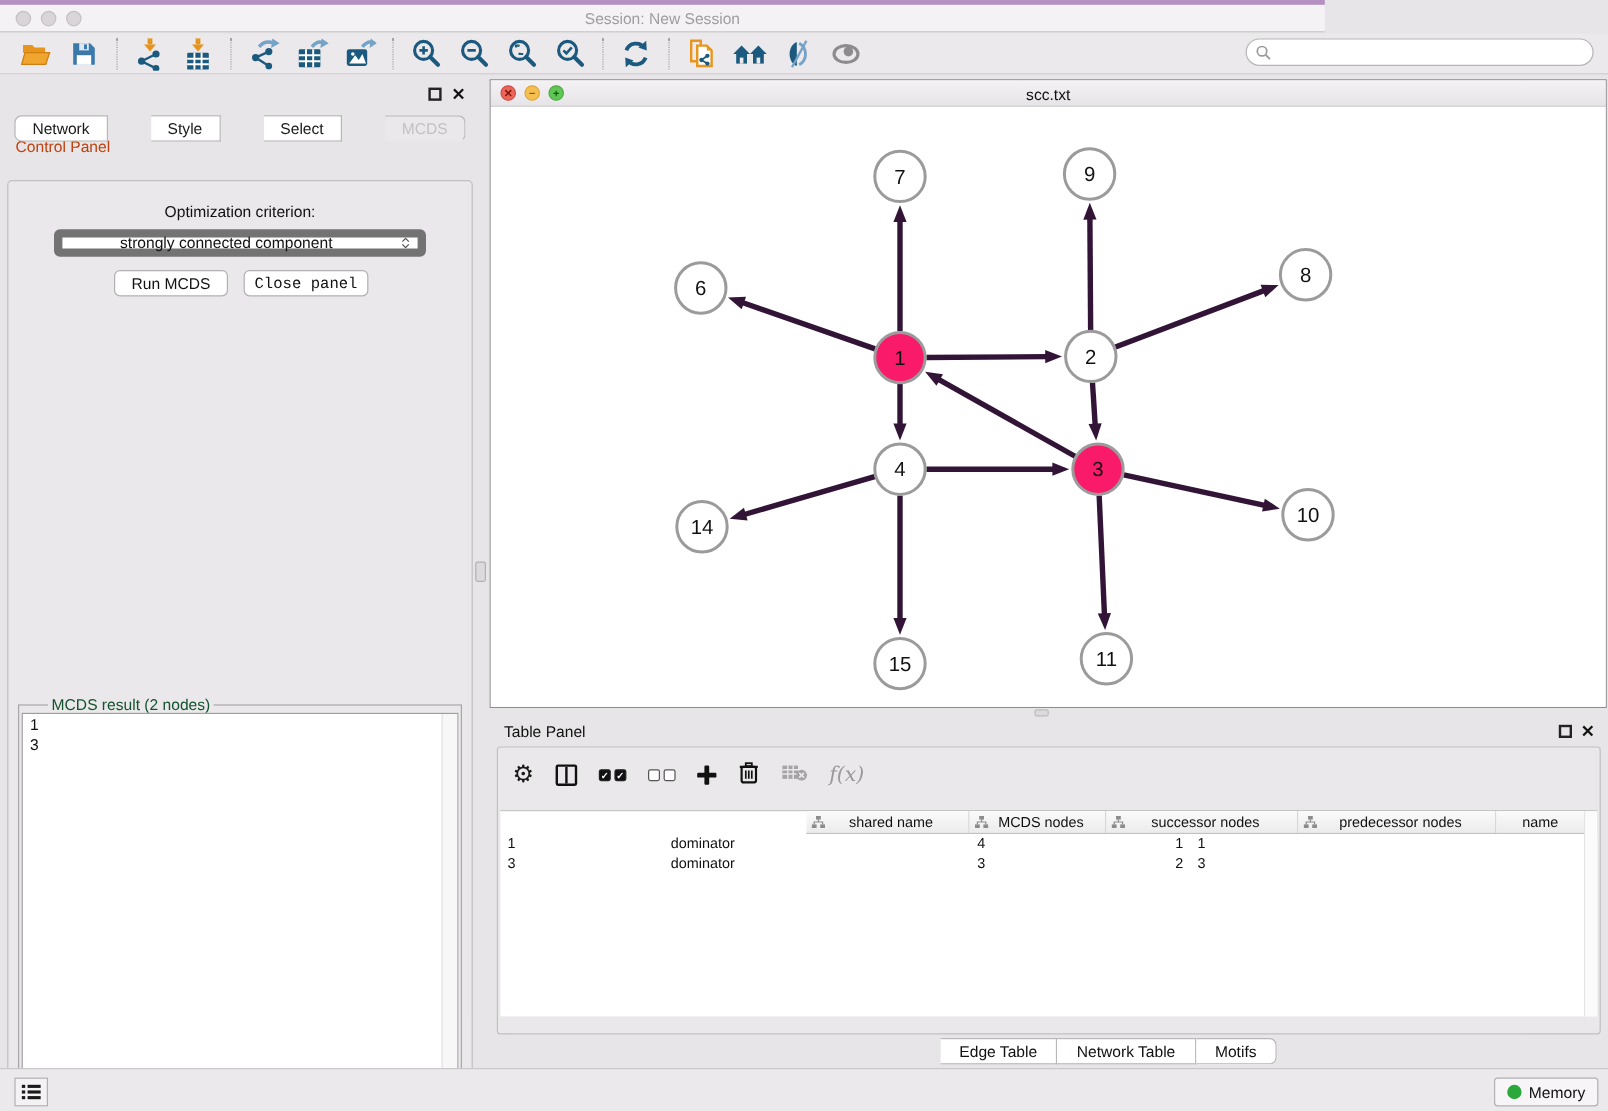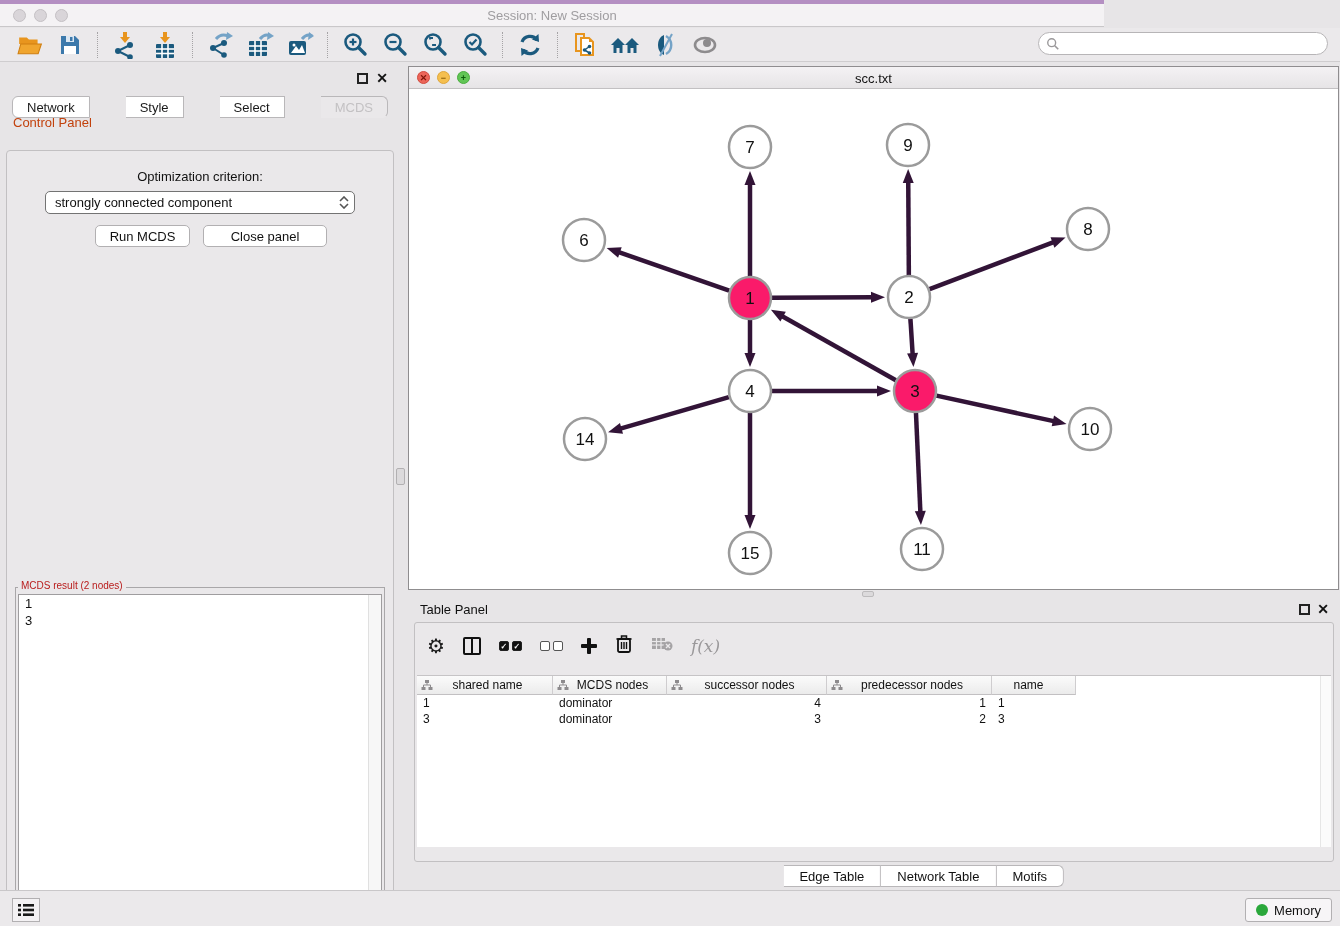--- a/index.html
+++ b/index.html
@@ -30,26 +30,26 @@
   .cp-header .close-icon { right:12px; }
 
   .cp-tabs { position:absolute; left:50%; top:34px; transform:translateX(-50%); display:flex; height:22px;gap:36px; }
   .cp-tab { background:#fff; border:1px solid #b9b7b9; border-left:none; padding:0 14px; font-size:13px; color:#1a1a1a; display:flex; align-items:center; }
   .cp-tab:first-child { border-left:1px solid #b9b7b9; border-top-left-radius:6px; border-bottom-left-radius:6px; }
   .cp-tab:last-child { border-top-right-radius:6px; border-bottom-right-radius:6px; }
   .cp-tab.active { background:#eae8ea; color:#c3c1c3; border-bottom-color:#eae8ea; }
 
   .cp-body { position:absolute; left:6px; top:56px; width:388px; height:759px; background:#eae8ea; border:1px solid #c2c0c2; border-radius:4px;margin-top:32px; }
   .opt-label { position:absolute; left:0; top:18px; width:100%; text-align:center; font-size:13px; color:#111; }
-  .dropdown { position:absolute; left:38px; top:40px; width:310px; height:23px; background:#fff; border:1px solid #737373; border-radius:5px; display:flex; align-items:center; }
+  .dropdown { position:absolute; left:38px; top:40px; width:310px; height:23px; background:#fff; border:7px solid #737373; border-radius:5px; display:flex; align-items:center;padding-left:39px; }
   .dropdown .val { flex:1; font-size:13px; padding-left:9px; color:#111; }
   .dropdown .spin { width:20px; height:100%; display:flex; flex-direction:column; align-items:center; justify-content:center; gap:1px; }
   .btn { position:absolute; height:22px; background:#fff; border:1px solid #b2b0b2; border-radius:5px; font-size:13px; color:#111; display:flex; align-items:center; justify-content:center; }
   .groupbox { position:absolute; left:8px; top:436px; width:370px; height:377px; border:1px solid #a9a7a9; }
-  .groupbox .legend { position:absolute; left:2px; top:-8px; background:#eae8ea; padding:0 3px; font-size:10px; color:#b91c1c; }
+  .groupbox .legend { position:absolute; left:24px; top:-8px; background:#eae8ea; padding:0 3px; font-size:13px; color:#14532d; }
   .mcds-list { position:absolute; left:2px; top:6px; right:2px; bottom:2px; background:#fff; border:1px solid #9f9d9f; font-size:13px; color:#111; }
   .mcds-list .item { padding:0 6px; line-height:17px; }
   .mcds-list .vtrack { position:absolute; right:0; top:0; bottom:0; width:13px; background:#f7f7f7; border-left:1px solid #e0e0e0; }
 
   .v-grip { position:absolute; left:396px; top:468px; width:9px; height:17px; background:#dcdadc; border:1px solid #b2b0b2; border-radius:2px; }
 
   
   .net-frame { position:absolute; left:408px; top:66px; width:931px; height:524px; background:#fff; border:1px solid #8f8d8f; }
   .net-titlebar { position:absolute; left:0; top:0; width:100%; height:22px; background:linear-gradient(#f4f2f4,#e6e4e6); border-bottom:1px solid #c2c0c2; }
   .lights { position:absolute; left:8px; top:4px; display:flex; gap:7px; }
@@ -77,21 +77,21 @@
   .cb { width:10px; height:10px; border:1.5px solid #222; border-radius:2px; font-size:8px; font-weight:bold; display:flex; align-items:center; justify-content:center; }
   .cb.checked { background:#111; color:#fff; }
   .cb.un { border-color:#555; background:#fff; }
   .plus-icon { position:relative; width:16px; height:16px; }
   .plus-icon::before, .plus-icon::after { content:""; position:absolute; background:#111; border-radius:1px; }
   .plus-icon::before { left:6px; top:0; width:4px; height:16px; }
   .plus-icon::after { left:0; top:6px; width:16px; height:4px; }
   .fx-label { font-family:"DejaVu Serif", serif; font-style:italic; font-size:17px; color:#9a989a; }
 
   .data-table { position:absolute; left:2px; top:52px; right:2px; bottom:14px; background:#fff; border-top:1px solid #c6c4c6; }
-  .thead { display:flex; height:19px; }
+  .thead { display:flex; height:19px;justify-content:flex-end; }
   .th { background:linear-gradient(#fbfbfb,#ebebeb); border-right:1px solid #cfcdcf; border-bottom:1px solid #c2c0c2; display:flex; align-items:center; font-size:12px; color:#111; }
   .th .lbl { flex:1; text-align:center; padding-right:10px; }
   .trow { display:flex; height:16px; font-size:12px; color:#111; }
   .td { padding:0 6px; display:flex; align-items:center; }
   .td.r { justify-content:flex-end; }
   .tree-icon { margin-left:4px; flex:0 0 auto; }
   .tbl-vtrack { position:absolute; right:0; top:0; bottom:0; width:11px; background:#fbfbfb; border-left:1px solid #e6e6e6; }
 
   .tp-tabs { position:absolute; left:50%; bottom:3px; transform:translateX(-50%); display:flex; height:22px; }
   .tp-tab { background:#fff; border:1px solid #b9b7b9; border-left:none; padding:0 16px; font-size:13px; color:#111; display:flex; align-items:center; }
@@ -301,21 +301,21 @@
         <span class="spin">
           <svg width="10" height="6" viewBox="0 0 10 6">
               <path d="M1 5 L5 1 L9 5" fill="none" stroke="#555" stroke-width="1.6"></path>
             </svg>
           <svg width="10" height="6" viewBox="0 0 10 6">
               <path d="M1 1 L5 5 L9 1" fill="none" stroke="#555" stroke-width="1.6"></path>
             </svg>
         </span>
       </div>
       <div class="btn" style="left:88px; top:74px; width:95px;">Run MCDS</div>
-      <div class="btn" style="left:196px; top:74px; width:124px;">Close panel</div>
+      <div class="btn" style="left:196px; top:74px; width:104px;font-family:Liberation Mono, monospace;">Close panel</div>
       <div class="groupbox">
         <span class="legend">MCDS result (2 nodes)</span>
         <div class="mcds-list">
           <div class="item">1</div>
           <div class="item">3</div>
           <div class="vtrack"></div>
         </div>
       </div>
     </div>
   </div>

